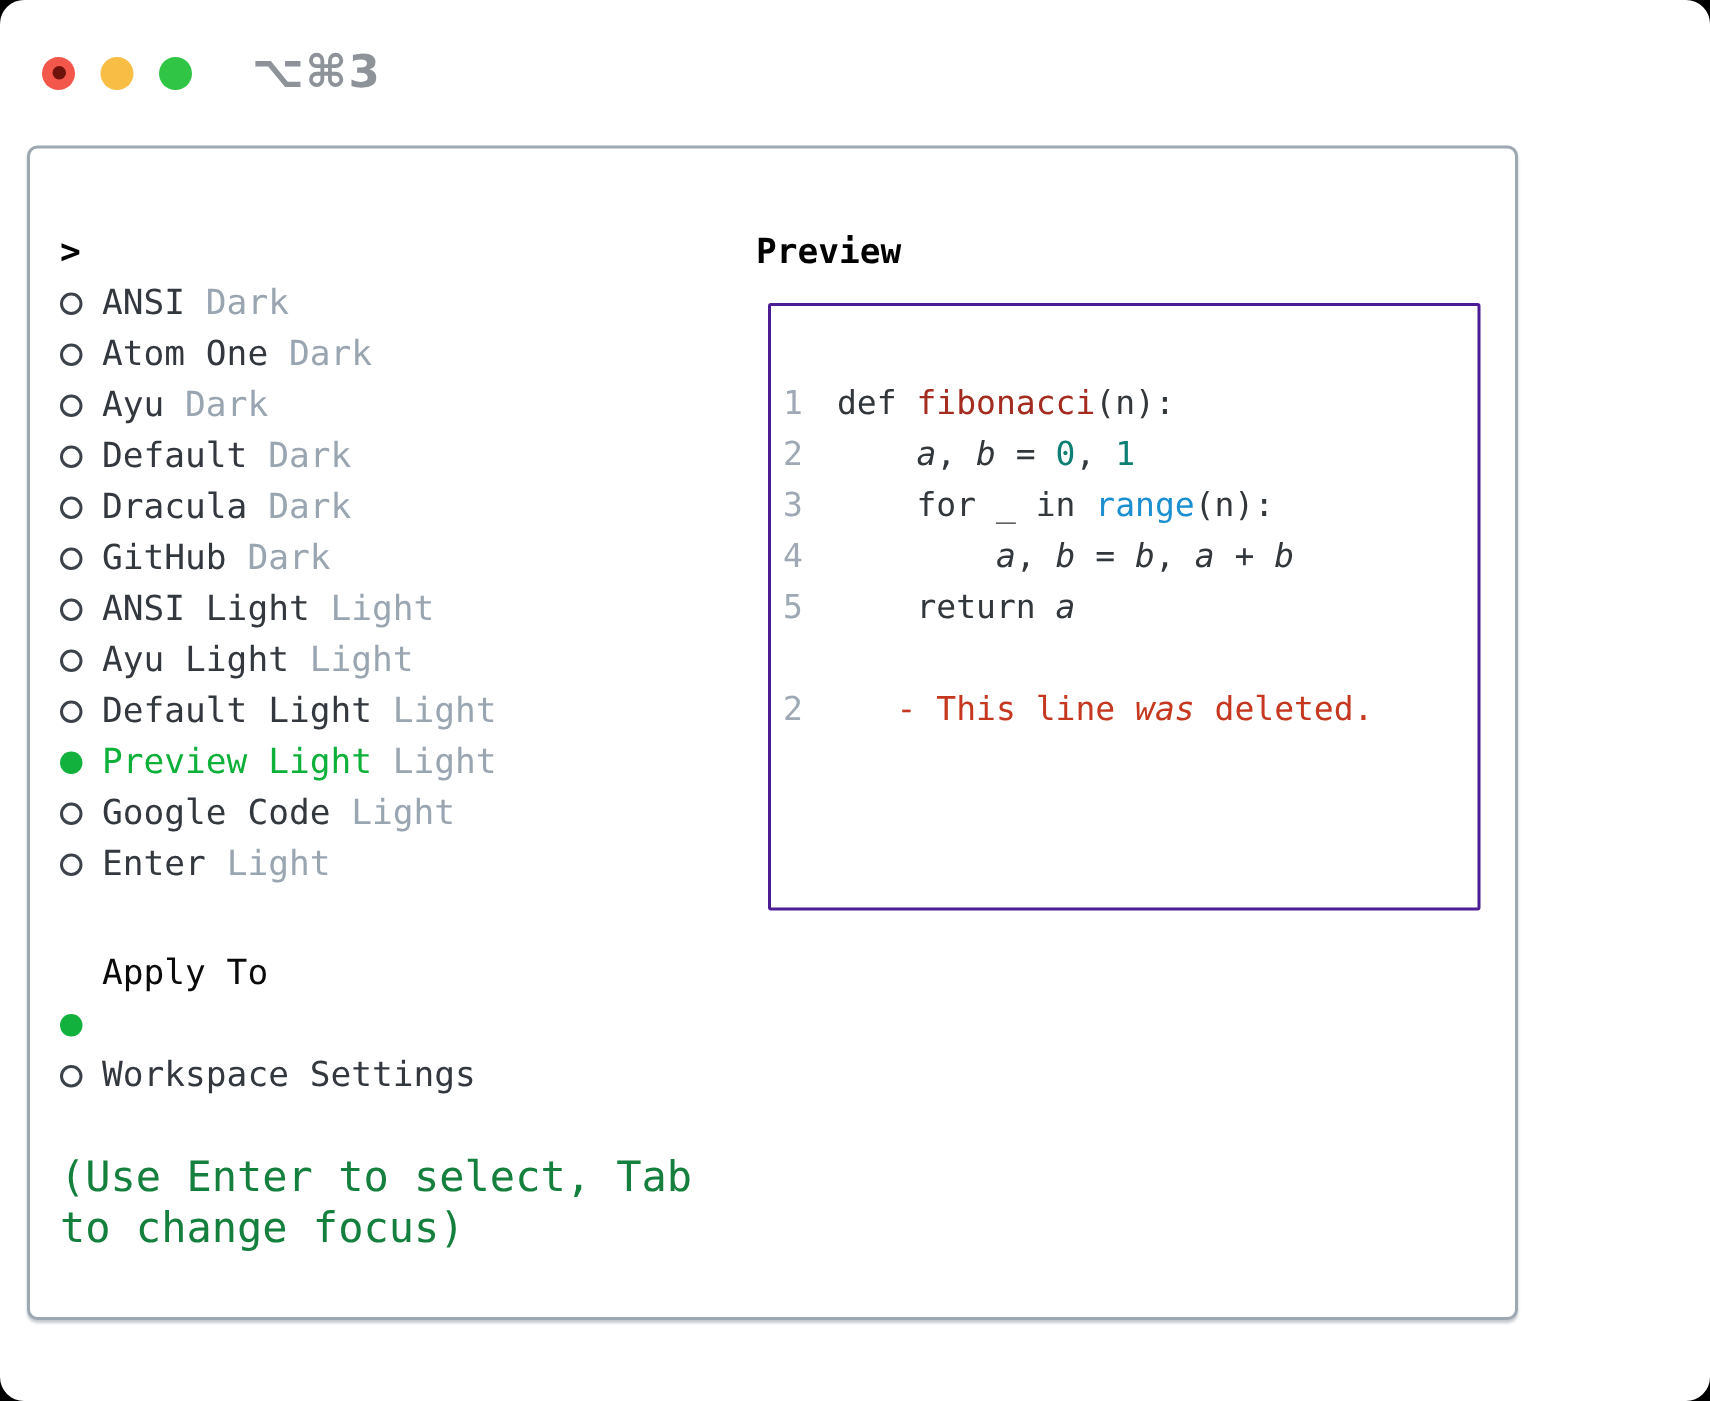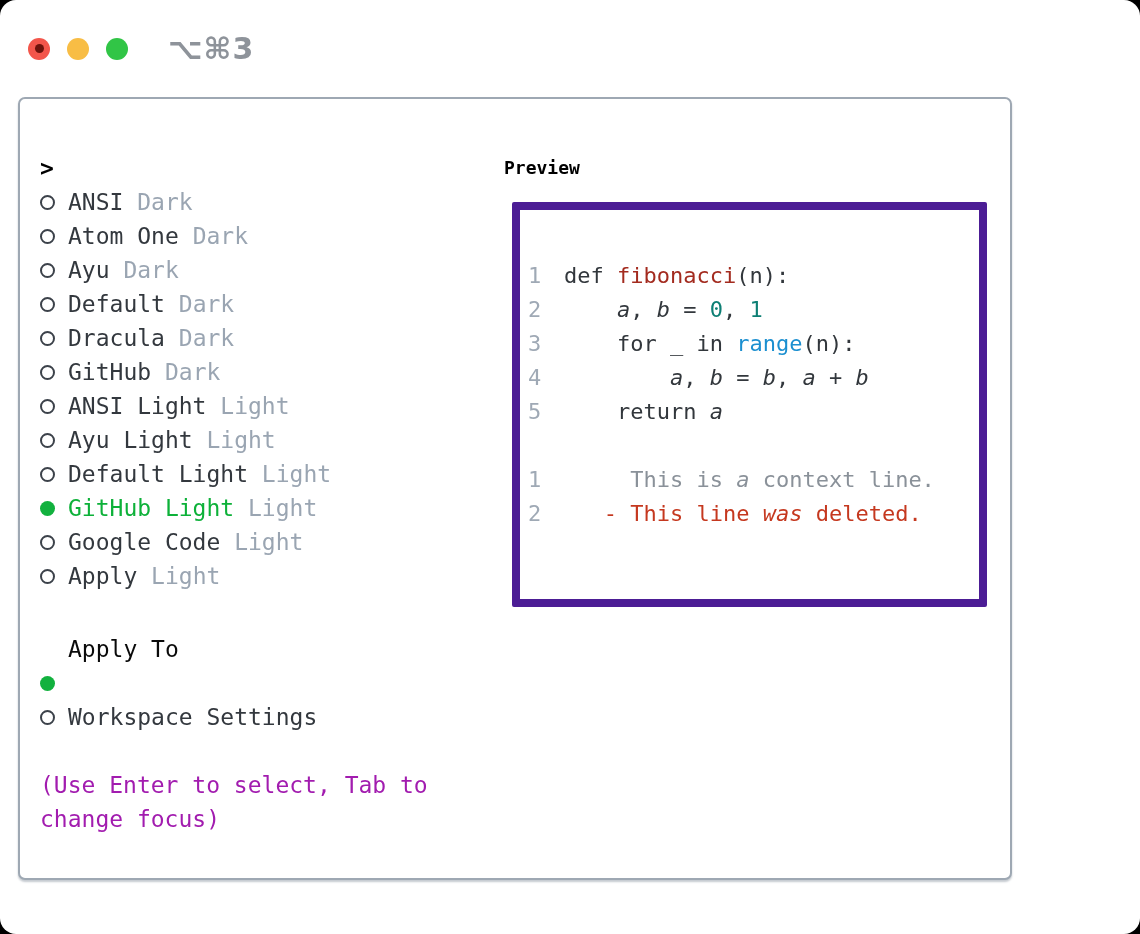--- a/index.html
+++ b/index.html
@@ -35,28 +35,28 @@
   .circle.sel{border:none;background:#12b13e;}
   .prompt{font-weight:700;color:#000;}
   .header-label{font-weight:700;color:#000;}
   .t-name{}
   .t-name.sel{color:#0db139;}
   .t-tag{color:#9aa5b2;margin-left:1ch;}
   .apply-header{margin-top:39px;}
   .apply-header .header-label{font-weight:400;color:#0a0a0a;}
   .opt-label.sel{color:#0db139;}
   .hint{
-    margin-top:34px;font-size:23px;line-height:34px;color:#a21caf;
+    margin-top:34px;font-size:28px;line-height:34px;color:#15803d;
     max-width:424px;white-space:normal;
   }
   
-  .preview-label{font-size:18px;line-height:34px;font-weight:700;color:#000;height:34px;}
+  .preview-label{font-size:23px;line-height:34px;font-weight:700;color:#000;height:34px;}
   .preview-box{
     margin-left:8px;margin-top:17px;width:475px;height:405px;box-sizing:border-box;
-    border:8px solid #4c1d95;border-radius:2px;background:#fff;
+    border:2px solid #4c1d95;border-radius:2px;background:#fff;
     padding:49px 10px 0 8px;overflow:hidden;
   }
   .cl{height:34px;font-size:22px;line-height:34px;white-space:pre;}
   .ln{display:inline-block;width:36px;color:#9fa9b5;}
   .s-plain{color:#32373c;}
   .s-func{color:#a32b1f;}
   .s-num{color:#0d7f74;}
   .s-builtin{color:#1b8fd0;}
   .s-italic{font-style:italic;}
   .s-ctx{color:#8a9199;}
@@ -89,23 +89,23 @@
       <div id="theme-list">
           <div class="row"><span class="marker"><span class="circle"></span></span><span class="t-name">ANSI</span><span class="t-tag">Dark</span></div>
           <div class="row"><span class="marker"><span class="circle"></span></span><span class="t-name">Atom One</span><span class="t-tag">Dark</span></div>
           <div class="row"><span class="marker"><span class="circle"></span></span><span class="t-name">Ayu</span><span class="t-tag">Dark</span></div>
           <div class="row"><span class="marker"><span class="circle"></span></span><span class="t-name">Default</span><span class="t-tag">Dark</span></div>
           <div class="row"><span class="marker"><span class="circle"></span></span><span class="t-name">Dracula</span><span class="t-tag">Dark</span></div>
           <div class="row"><span class="marker"><span class="circle"></span></span><span class="t-name">GitHub</span><span class="t-tag">Dark</span></div>
           <div class="row"><span class="marker"><span class="circle"></span></span><span class="t-name">ANSI Light</span><span class="t-tag">Light</span></div>
           <div class="row"><span class="marker"><span class="circle"></span></span><span class="t-name">Ayu Light</span><span class="t-tag">Light</span></div>
           <div class="row"><span class="marker"><span class="circle"></span></span><span class="t-name">Default Light</span><span class="t-tag">Light</span></div>
-          <div class="row"><span class="marker"><span class="circle sel"></span></span><span class="t-name sel">GitHub Light</span><span class="t-tag">Light</span></div>
+          <div class="row"><span class="marker"><span class="circle sel"></span></span><span class="t-name sel">Preview Light</span><span class="t-tag">Light</span></div>
           <div class="row"><span class="marker"><span class="circle"></span></span><span class="t-name">Google Code</span><span class="t-tag">Light</span></div>
-          <div class="row"><span class="marker"><span class="circle"></span></span><span class="t-name">Apply</span><span class="t-tag">Light</span></div>
+          <div class="row"><span class="marker"><span class="circle"></span></span><span class="t-name">Enter</span><span class="t-tag">Light</span></div>
         </div>
 
       <div class="row apply-header">
         <span class="marker"></span>
         <span class="header-label">Apply To</span>
       </div>
 
       <div id="apply-list">
           <div class="row"><span class="marker"><span class="circle sel"></span></span></div>
           <div class="row"><span class="marker"><span class="circle"></span></span><span class="opt-label">Workspace Settings</span></div>
@@ -117,20 +117,19 @@
     <div class="right-col">
       <div class="preview-label">Preview</div>
       <div class="preview-box">
         <div id="code">
             <div class="cl"><span class="ln">1</span><span class="s-plain">def </span><span class="s-func">fibonacci</span><span class="s-plain">(n):</span></div>
             <div class="cl"><span class="ln">2</span><span class="s-plain">    </span><span class="s-plain s-italic">a</span><span class="s-plain">, </span><span class="s-plain s-italic">b</span><span class="s-plain"> = </span><span class="s-num">0</span><span class="s-plain">, </span><span class="s-num">1</span></div>
             <div class="cl"><span class="ln">3</span><span class="s-plain">    for _ in </span><span class="s-builtin">range</span><span class="s-plain">(n):</span></div>
             <div class="cl"><span class="ln">4</span><span class="s-plain">        </span><span class="s-plain s-italic">a</span><span class="s-plain">, </span><span class="s-plain s-italic">b</span><span class="s-plain"> = </span><span class="s-plain s-italic">b</span><span class="s-plain">, </span><span class="s-plain s-italic">a</span><span class="s-plain"> + </span><span class="s-plain s-italic">b</span></div>
             <div class="cl"><span class="ln">5</span><span class="s-plain">    return </span><span class="s-plain s-italic">a</span></div>
             <div class="cl"><span class="ln"></span>&nbsp;</div>
-            <div class="cl"><span class="ln">1</span><span class="s-ctx">     This is </span><span class="s-ctx s-italic">a</span><span class="s-ctx"> context line.</span></div>
             <div class="cl"><span class="ln">2</span><span class="s-del">   - This line </span><span class="s-del s-italic">was</span><span class="s-del"> deleted.</span></div>
           </div>
       </div>
     </div>
 
   </div>
 </div>
 
 </body></html>

